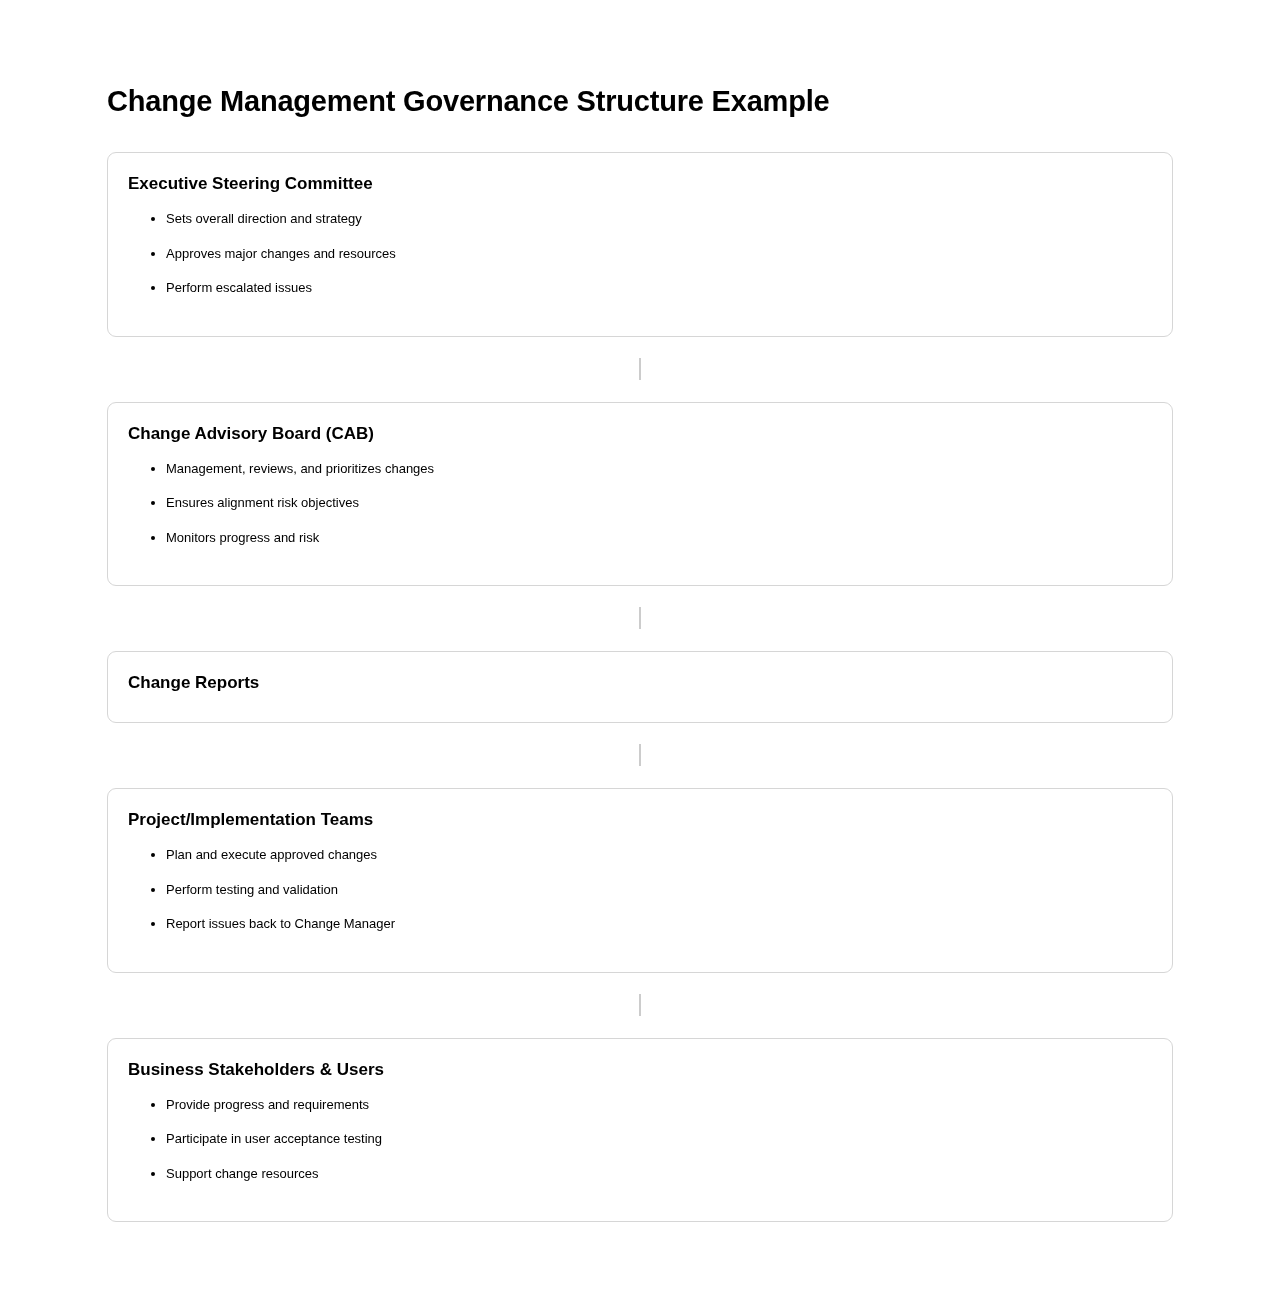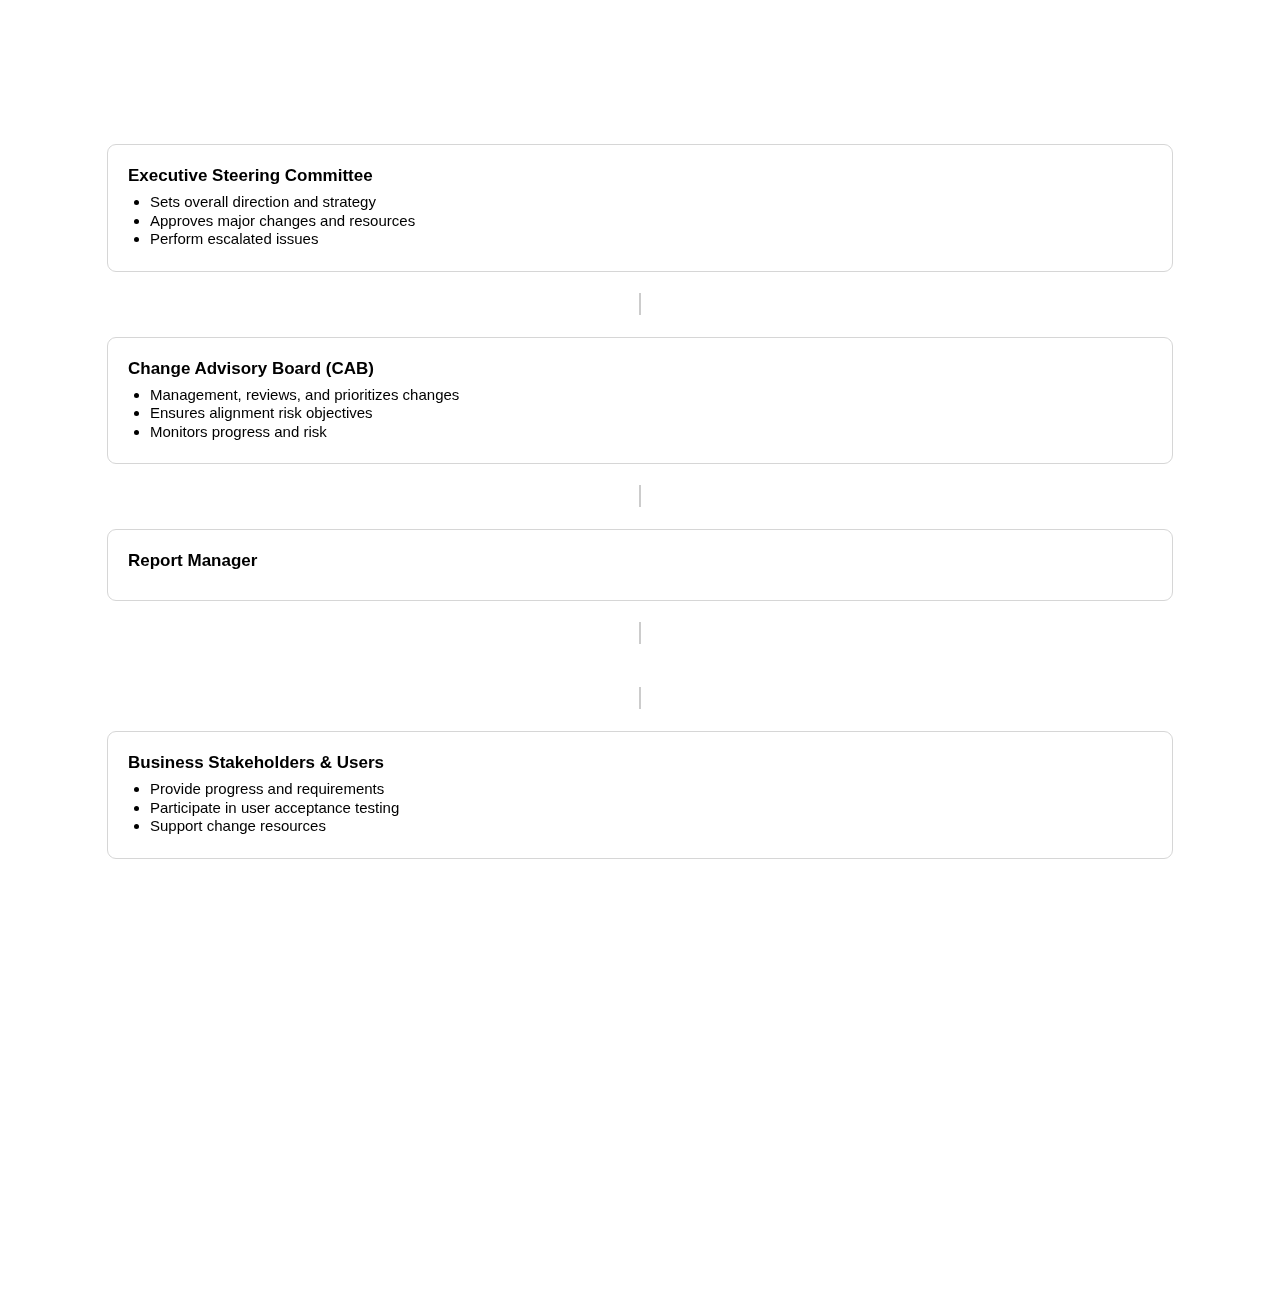--- a/index.html
+++ b/index.html
@@ -29,21 +29,21 @@
     font-weight: bold;
     letter-spacing: -0.2px;
     line-height: 34px;
     color: #000;
     margin: 0;
     white-space: nowrap;
   }
   .structure {
     position: absolute;
     left: 107px;
-    top: 144px;
+    top: 152px;
     width: 1066px;
   }
   .level {
     display: block;
   }
   .card {
     box-sizing: border-box;
     width: 1066px;
     border: 1px solid #d6d6d6;
     border-radius: 9px;
@@ -56,24 +56,24 @@
     line-height: 20px;
     margin: 0 0 7px 0;
     color: #000;
   }
   .card-list {
     list-style: disc outside;
     margin: 0;
     padding: 0 0 0 22px;
   }
   .card-list li {
-    font-size: 15px;
+    font-size: 13px;
     line-height: 18.5px;
     color: #000;
-    margin: 0;
+    margin: 16px;
     padding: 0;
   }
   .connector-wrap {
     width: 1066px;
     height: 65px;
     position: relative;
   }
   .connector-line {
     position: absolute;
     left: 50%;
@@ -82,20 +82,21 @@
     width: 2px;
     height: 22px;
     background: #cccccc;
   }
 </style>
 </head>
 <body>
 
 <div class="page">
 
+  <h1 class="page-title">Change Management Governance Structure Example</h1>
 
   <div class="structure">
 
     <div class="level">
       <div class="card">
         <div class="card-title">Executive Steering Committee</div>
         <ul class="card-list">
           <li>Sets overall direction and strategy</li>
           <li>Approves major changes and resources</li>
           <li>Perform escalated issues</li>
@@ -117,28 +118,38 @@
         </ul>
       </div>
     </div>
 
     <div class="connector-wrap">
       <div class="connector-line"></div>
     </div>
 
     <div class="level">
       <div class="card">
-        <div class="card-title">Report Manager</div>
+        <div class="card-title">Change Reports</div>
       </div>
     </div>
 
     <div class="connector-wrap">
       <div class="connector-line"></div>
     </div>
 
+    <div class="level">
+      <div class="card">
+        <div class="card-title">Project/Implementation Teams</div>
+        <ul class="card-list">
+          <li>Plan and execute approved changes</li>
+          <li>Perform testing and validation</li>
+          <li>Report issues back to Change Manager</li>
+        </ul>
+      </div>
+    </div>
 
     <div class="connector-wrap">
       <div class="connector-line"></div>
     </div>
 
     <div class="level">
       <div class="card">
         <div class="card-title">Business Stakeholders &amp; Users</div>
         <ul class="card-list">
           <li>Provide progress and requirements</li>

